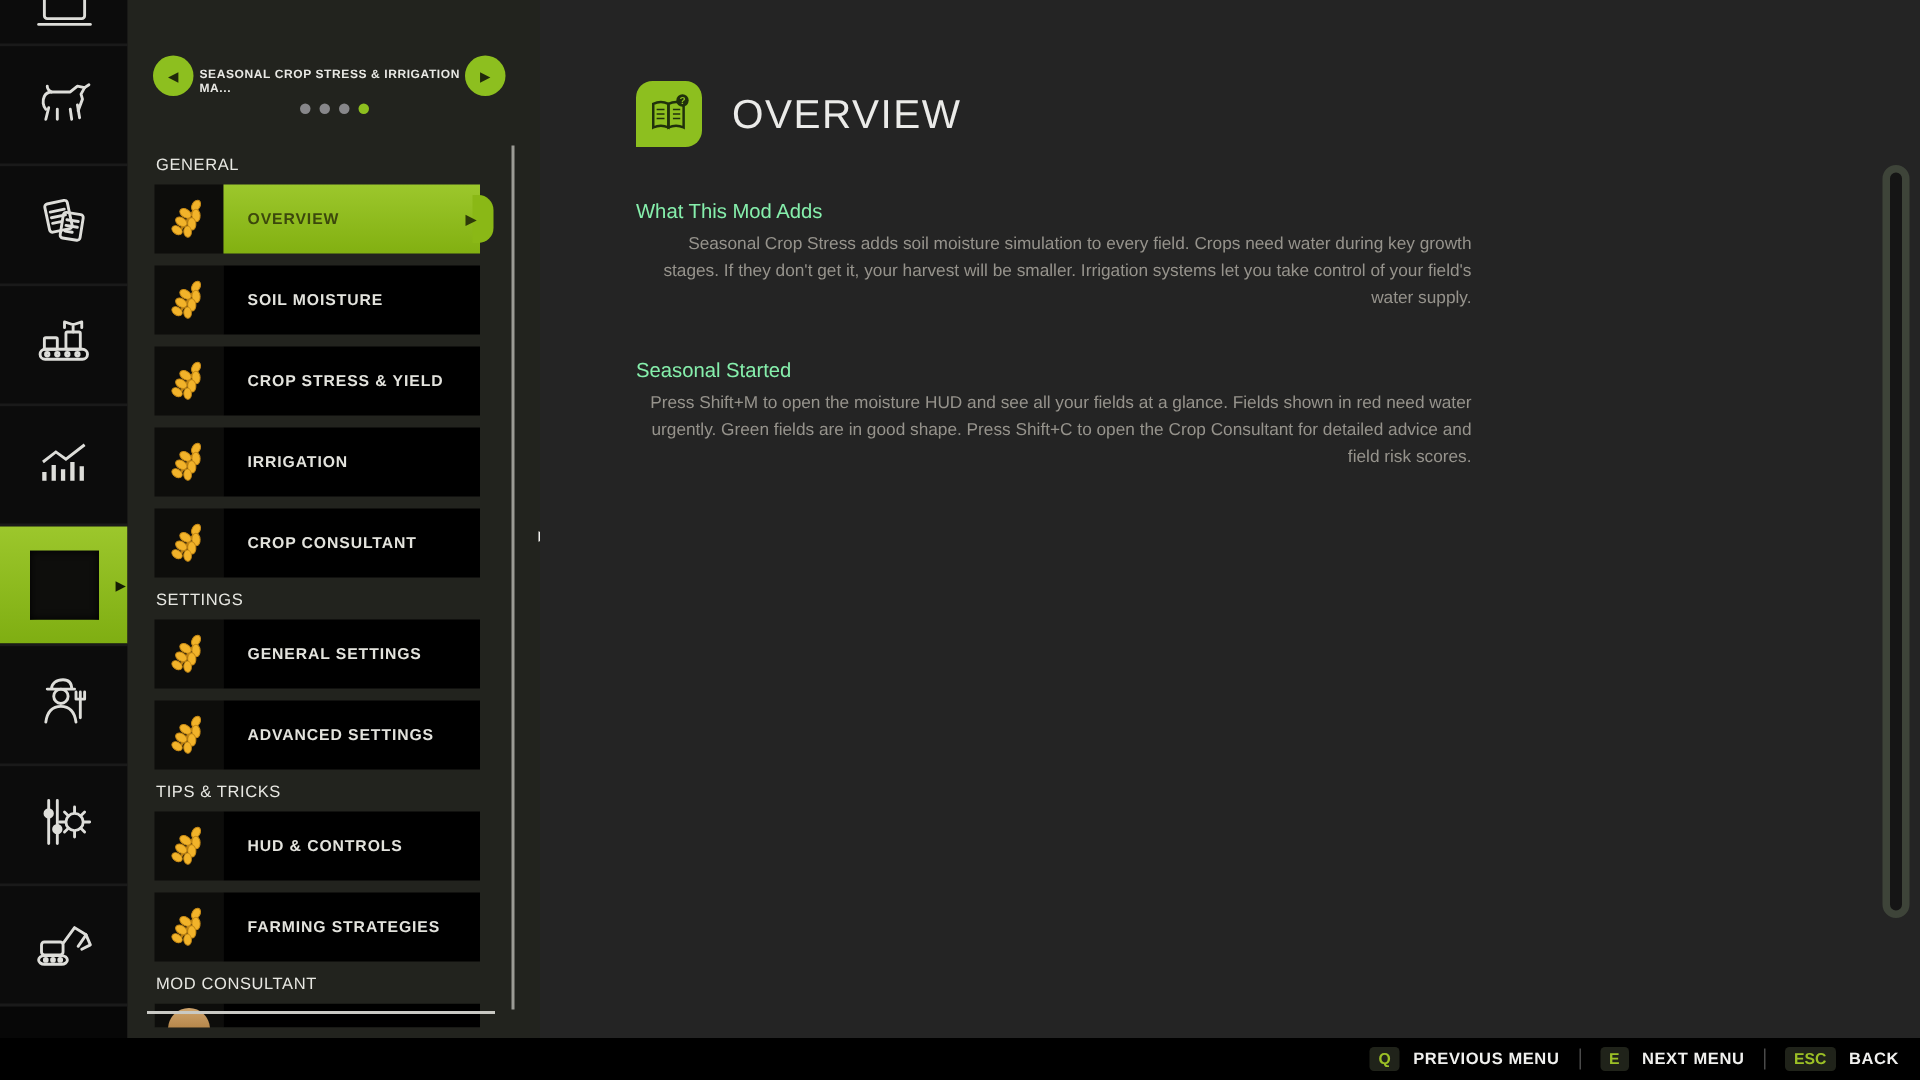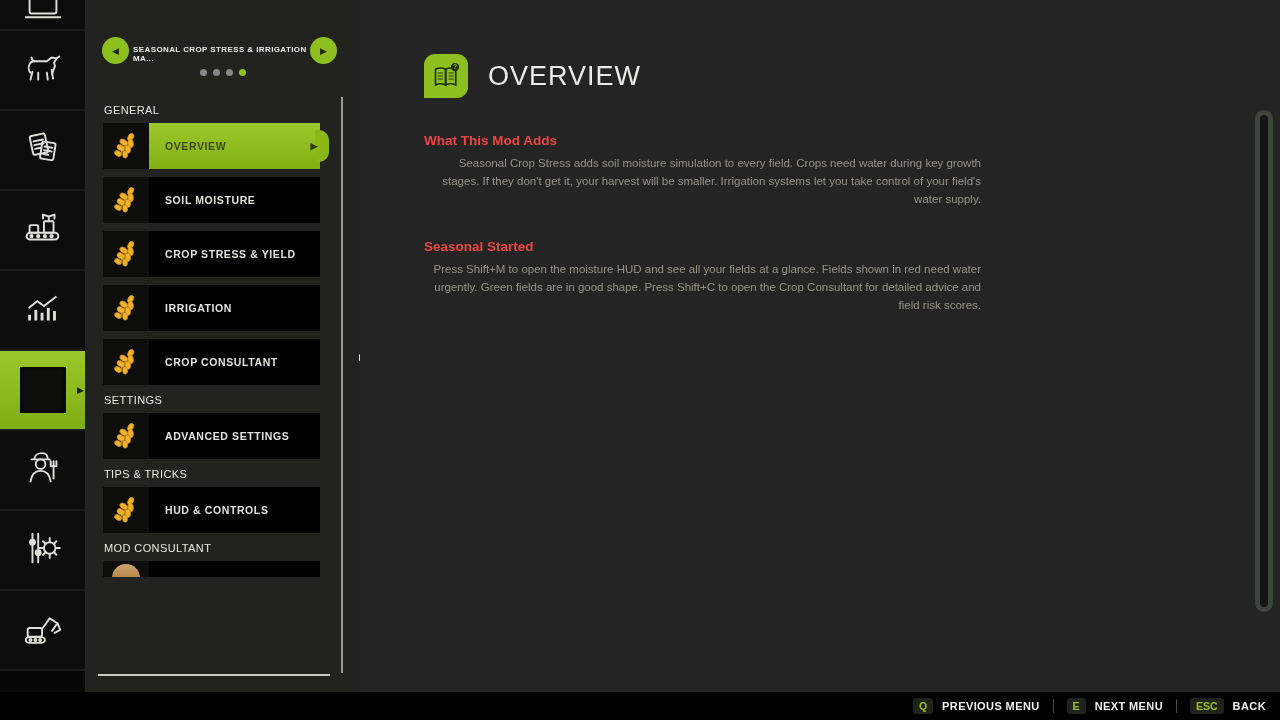--- a/index.html
+++ b/index.html
@@ -53,21 +53,21 @@
   .edge-arrow{position:absolute;right:-6px;top:352px;color:#f2f2ef;font-size:9px;}
 
   
   .main{position:absolute;left:360px;top:0;right:0;height:692px;background:#242424;}
   .main-header{position:absolute;top:54px;left:64px;display:flex;align-items:center;gap:20px;}
   .main-icon{width:44px;height:44px;background:#8dbf1f;border-radius:11px 11px 11px 0;
     display:flex;align-items:center;justify-content:center;}
   .main-icon svg{width:36px;height:36px;}
   .main-title{font-size:27px;letter-spacing:1px;color:#ebebe9;}
   .content{position:absolute;top:133px;left:64px;width:557px;}
-  .content h3{margin:0 0 7px 0;font-size:13.5px;font-weight:bold;color:#ef4444;}
+  .content h3{margin:0 0 7px 0;font-size:13.5px;font-weight:normal;color:#86efac;}
   .content p{margin:0;font-size:11.5px;line-height:1.55;color:#96938c;text-align:right;}
   .content .block2{margin-top:31px;}
   .main-scroll{position:absolute;right:7px;top:110px;width:18px;height:502px;
     border:5px solid #3e4439;border-radius:11px;background:#151515;}
 
   
   .footer{position:absolute;left:0;bottom:0;width:1280px;height:28px;background:#000;
     display:flex;align-items:center;justify-content:flex-end;gap:13px;padding-right:14px;}
   .hint{display:flex;align-items:center;gap:9px;cursor:pointer;}
   .key{background:#20231a;color:#9cc026;font-size:10.5px;font-weight:bold;
@@ -284,39 +284,73 @@
                 <ellipse cx="21" cy="6.5" rx="2.8" ry="4.2" transform="rotate(30 21 6.5)"></ellipse>
                 <ellipse cx="13.5" cy="12" rx="2.9" ry="4.4" transform="rotate(-58 13.5 12)"></ellipse>
                 <ellipse cx="21" cy="13.5" rx="2.9" ry="4.4" transform="rotate(-4 21 13.5)"></ellipse>
                 <ellipse cx="10.5" cy="18" rx="2.9" ry="4.4" transform="rotate(-58 10.5 18)"></ellipse>
                 <ellipse cx="18" cy="19.5" rx="2.9" ry="4.4" transform="rotate(-4 18 19.5)"></ellipse>
                 <ellipse cx="7.5" cy="24" rx="2.7" ry="4" transform="rotate(-58 7.5 24)"></ellipse>
                 <ellipse cx="15" cy="25" rx="2.7" ry="4" transform="rotate(-4 15 25)"></ellipse>
               </g>
             </svg>
           </div>
+          <div class="label">GENERAL SETTINGS</div>
+        </div>
+        <div class="item">
+          <div class="tile">
+            <svg viewBox="0 0 32 32">
+              <path d="M8 27 L22 6" stroke="#b97f14" stroke-width="1.7" fill="none"></path>
+              <g fill="#f2b32a" stroke="#c78a16" stroke-width="0.7">
+                <ellipse cx="21" cy="6.5" rx="2.8" ry="4.2" transform="rotate(30 21 6.5)"></ellipse>
+                <ellipse cx="13.5" cy="12" rx="2.9" ry="4.4" transform="rotate(-58 13.5 12)"></ellipse>
+                <ellipse cx="21" cy="13.5" rx="2.9" ry="4.4" transform="rotate(-4 21 13.5)"></ellipse>
+                <ellipse cx="10.5" cy="18" rx="2.9" ry="4.4" transform="rotate(-58 10.5 18)"></ellipse>
+                <ellipse cx="18" cy="19.5" rx="2.9" ry="4.4" transform="rotate(-4 18 19.5)"></ellipse>
+                <ellipse cx="7.5" cy="24" rx="2.7" ry="4" transform="rotate(-58 7.5 24)"></ellipse>
+                <ellipse cx="15" cy="25" rx="2.7" ry="4" transform="rotate(-4 15 25)"></ellipse>
+              </g>
+            </svg>
+          </div>
           <div class="label">ADVANCED SETTINGS</div>
         </div>
         <div class="section-label">TIPS &amp; TRICKS</div>
         <div class="item">
           <div class="tile">
             <svg viewBox="0 0 32 32">
               <path d="M8 27 L22 6" stroke="#b97f14" stroke-width="1.7" fill="none"></path>
               <g fill="#f2b32a" stroke="#c78a16" stroke-width="0.7">
                 <ellipse cx="21" cy="6.5" rx="2.8" ry="4.2" transform="rotate(30 21 6.5)"></ellipse>
                 <ellipse cx="13.5" cy="12" rx="2.9" ry="4.4" transform="rotate(-58 13.5 12)"></ellipse>
                 <ellipse cx="21" cy="13.5" rx="2.9" ry="4.4" transform="rotate(-4 21 13.5)"></ellipse>
                 <ellipse cx="10.5" cy="18" rx="2.9" ry="4.4" transform="rotate(-58 10.5 18)"></ellipse>
                 <ellipse cx="18" cy="19.5" rx="2.9" ry="4.4" transform="rotate(-4 18 19.5)"></ellipse>
                 <ellipse cx="7.5" cy="24" rx="2.7" ry="4" transform="rotate(-58 7.5 24)"></ellipse>
                 <ellipse cx="15" cy="25" rx="2.7" ry="4" transform="rotate(-4 15 25)"></ellipse>
               </g>
             </svg>
           </div>
           <div class="label">HUD &amp; CONTROLS</div>
+        </div>
+        <div class="item">
+          <div class="tile">
+            <svg viewBox="0 0 32 32">
+              <path d="M8 27 L22 6" stroke="#b97f14" stroke-width="1.7" fill="none"></path>
+              <g fill="#f2b32a" stroke="#c78a16" stroke-width="0.7">
+                <ellipse cx="21" cy="6.5" rx="2.8" ry="4.2" transform="rotate(30 21 6.5)"></ellipse>
+                <ellipse cx="13.5" cy="12" rx="2.9" ry="4.4" transform="rotate(-58 13.5 12)"></ellipse>
+                <ellipse cx="21" cy="13.5" rx="2.9" ry="4.4" transform="rotate(-4 21 13.5)"></ellipse>
+                <ellipse cx="10.5" cy="18" rx="2.9" ry="4.4" transform="rotate(-58 10.5 18)"></ellipse>
+                <ellipse cx="18" cy="19.5" rx="2.9" ry="4.4" transform="rotate(-4 18 19.5)"></ellipse>
+                <ellipse cx="7.5" cy="24" rx="2.7" ry="4" transform="rotate(-58 7.5 24)"></ellipse>
+                <ellipse cx="15" cy="25" rx="2.7" ry="4" transform="rotate(-4 15 25)"></ellipse>
+              </g>
+            </svg>
+          </div>
+          <div class="label">FARMING STRATEGIES</div>
         </div>
         <div class="section-label">MOD CONSULTANT</div>
         <div class="item partial-row">
           <div class="tile">
             <div class="hat-arc"></div>
           </div>
           <div class="label"></div>
         </div>
       </div>
     <div class="bottom-divider"></div>

